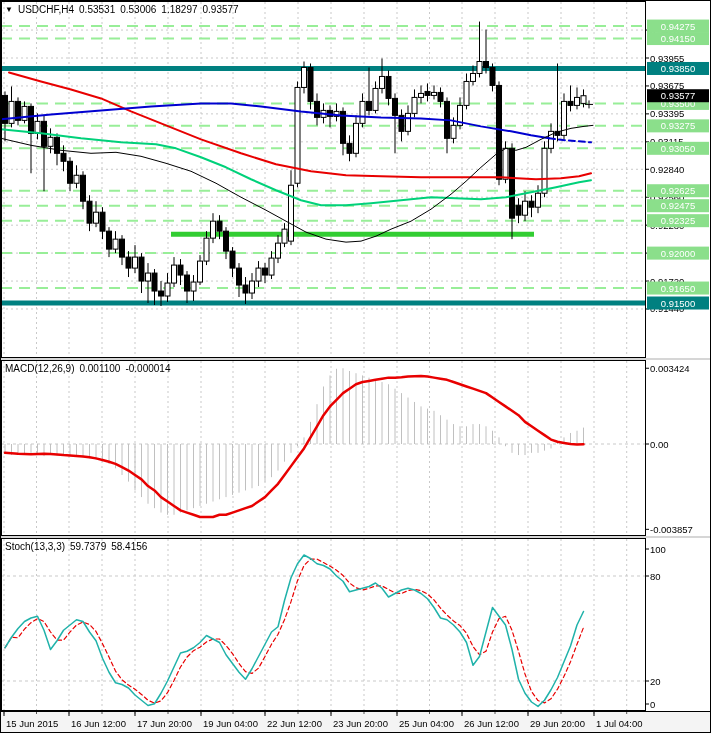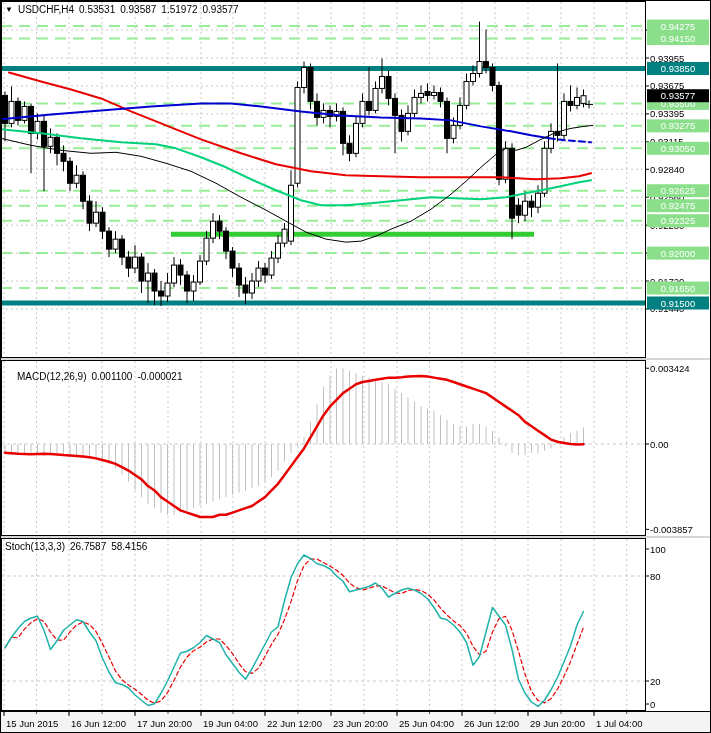--- a/index.html
+++ b/index.html
@@ -514,29 +514,29 @@
         <line x1="560" y1="711" x2="560" y2="713" stroke="#555" stroke-width="1"></line>
         <line x1="593" y1="711" x2="593" y2="713" stroke="#555" stroke-width="1"></line>
         <line x1="625.7" y1="711" x2="625.7" y2="713" stroke="#555" stroke-width="1"></line>
       </g>
     </svg>
 
   <div class="overlay" style="left:4px;top:3px;">
     <span class="tri">▼</span>
     <span>USDCHF,H4</span>
     <span>0.53531</span>
-    <span>0.93587</span>
-    <span>1.51972</span>
+    <span>0.53006</span>
+    <span>1.18297</span>
     <span>0.93577</span>
   </div>
 
-  <div class="overlay" style="left:4px;top:370px;margin-left:12px;">
+  <div class="overlay" style="left:4px;top:362px;">
     <span>MACD(12,26,9)</span>
     <span>0.001100</span>
-    <span>-0.000021</span>
+    <span>-0.000014</span>
   </div>
 
   <div class="overlay" style="left:4px;top:540px;">
     <span>Stoch(13,3,3)</span>
-    <span>26.7587</span>
+    <span>59.7379</span>
     <span>58.4156</span>
   </div>
 </div>
 
 </body></html>

